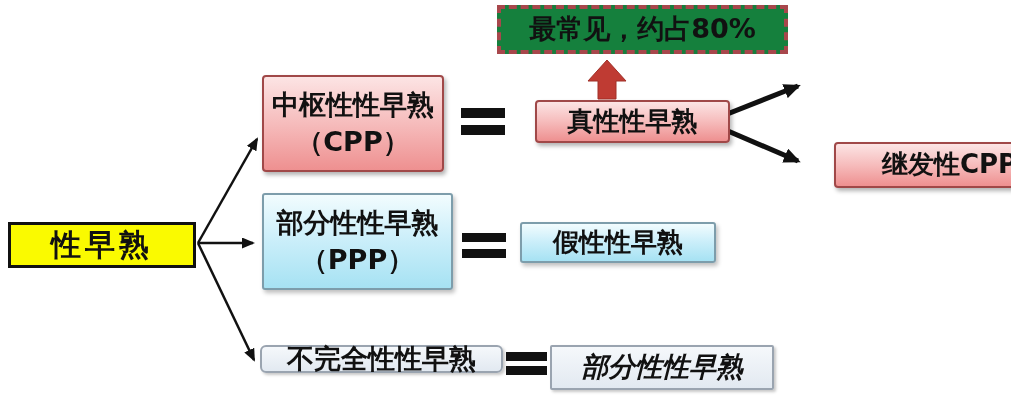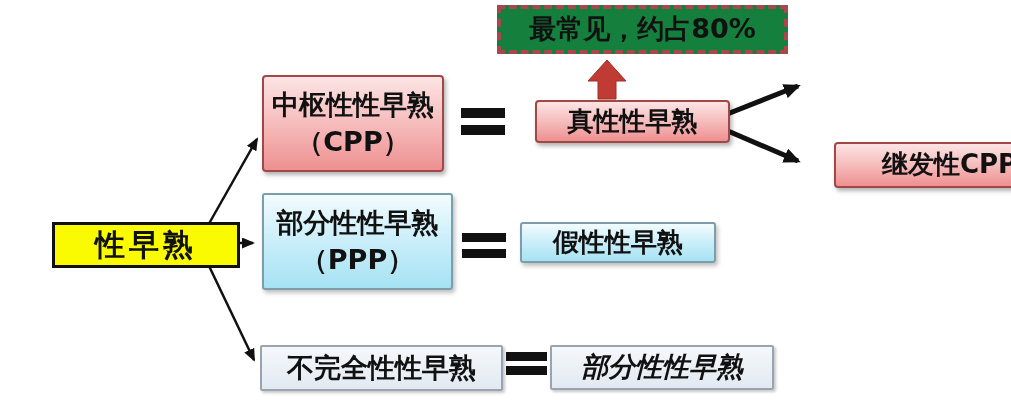--- a/index.html
+++ b/index.html
@@ -28,21 +28,20 @@
     color: #111111;
     box-sizing: border-box;
     line-height: 1.35;
   }
   .node-root {
     left: 8px; top: 222px; width: 188px; height: 46px;
     background: #fafa00;
     border: 3px solid #111111;
     font-size: 30px;
     letter-spacing: 4px;
-    margin-left: 44px;
   }
   .node-pink {
     background: linear-gradient(180deg, #fce4e4 0%, #f6bcbc 50%, #ee9090 100%);
     border: 2px solid #a04848;
     border-radius: 4px;
     box-shadow: 2px 3px 4px rgba(0,0,0,0.30);
   }
   .node-cpp     { left: 262px; top: 75px;  width: 182px; height: 97px; font-size: 27px; }
   .node-truepp  { left: 510px; top: 100px; width: 195px; height: 43px; font-size: 26px; margin-left: 25px; }
   .node-idio    { left: 812px; top: 60px;  width: 191px; height: 45px; font-size: 26px; }
@@ -54,21 +53,21 @@
     box-shadow: 2px 3px 4px rgba(0,0,0,0.25);
   }
   .node-ppp     { left: 262px; top: 193px; width: 191px; height: 97px; font-size: 27px; }
   .node-pseudo  { left: 512px; top: 222px; width: 196px; height: 41px; font-size: 26px; margin-left: 8px; }
   .node-gray {
     background: linear-gradient(180deg, #f5f8fb 0%, #e2e9f1 100%);
     border: 2px solid #9aa4b0;
     border-radius: 2px;
     box-shadow: 2px 2px 3px rgba(0,0,0,0.22);
   }
-  .node-incomplete { left: 260px; top: 345px; width: 243px; height: 46px; font-size: 27px; }
+  .node-incomplete { left: 260px; top: 345px; width: 243px; height: 28px; font-size: 27px; border-radius: 6px; }
   .node-partial    { left: 550px; top: 345px; width: 224px; height: 45px; font-size: 27px; font-style: italic; }
   .node-note {
     left: 497px; top: 5px; width: 291px; height: 49px;
     background: #15803d;
     border: 4px dashed #a8474c;
     font-size: 27px;
   }
   .node-line { display: block; }
   .equals {
     position: absolute;

